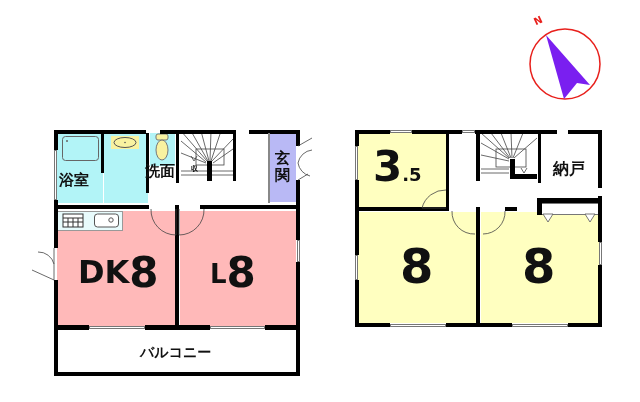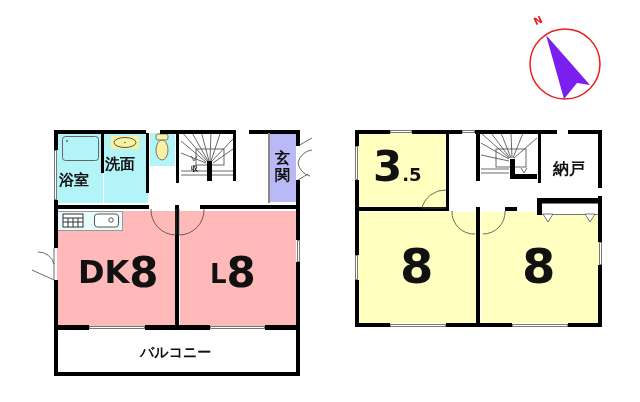--- a/index.html
+++ b/index.html
@@ -119,21 +119,21 @@
     <path d="M0 0 L14 -8 M0 34 L10 28" fill="none" stroke="#444" stroke-width="0.8"></path>
     <path d="M0 17 A16 16 0 0 1 14 4" fill="none" stroke="#444" stroke-width="0.8"></path>
     <path d="M0 17 A16 16 0 0 0 12 30" fill="none" stroke="#444" stroke-width="0.8"></path>
   </svg>
   <svg width="24" height="34" style="left:32px;top:248px;">
     <path d="M22 0 L22 32 M22 16 A16 16 0 0 0 6 4" fill="none" stroke="#444" stroke-width="0.8"></path>
     <line x1="0" y1="22" x2="22" y2="32" stroke="#444" stroke-width="0.8"></line>
   </svg>
 
   <span class="lbl" style="left:59px;top:173px;font-size:15px;">浴室</span>
-  <span class="lbl" style="left:105px;top:157px;font-size:15px;">洗面</span>
+  <span class="lbl" style="left:105px;top:164px;font-size:15px;padding-left:40px;">洗面</span>
   <span class="lbl" style="left:275px;top:150px;font-size:15px;width:16px;white-space:normal;word-break:break-all;line-height:1.15;">玄関</span>
   <div class="abs" style="left:78px;top:248px;">
     <span class="lbl" style="position:relative;font-size:32px;">DK</span><span class="lbl" style="position:relative;font-size:42px;top:4px;">8</span>
   </div>
   <div class="abs" style="left:210px;top:248px;">
     <span class="lbl" style="position:relative;font-size:26px;">L</span><span class="lbl" style="position:relative;font-size:42px;top:4px;">8</span>
   </div>
   <span class="lbl" style="left:140px;top:345px;font-size:14px;">バルコニー</span>
 </div>
 

